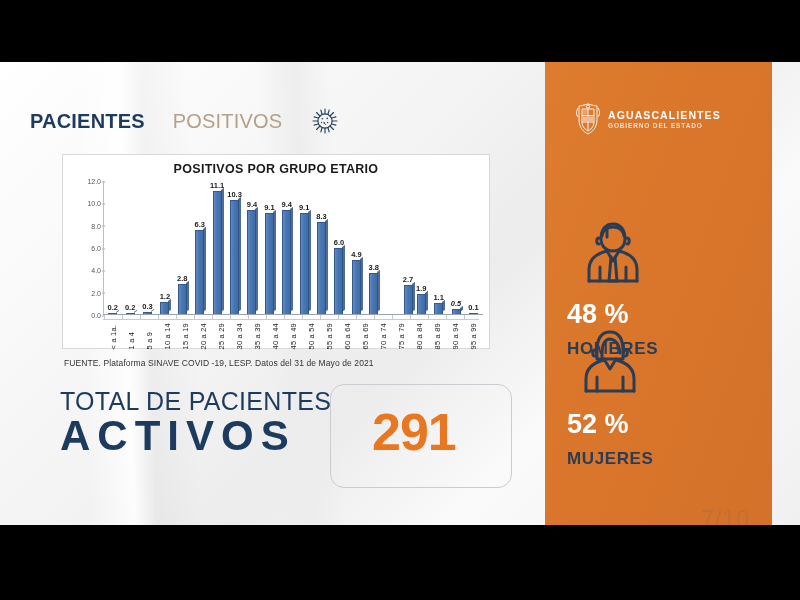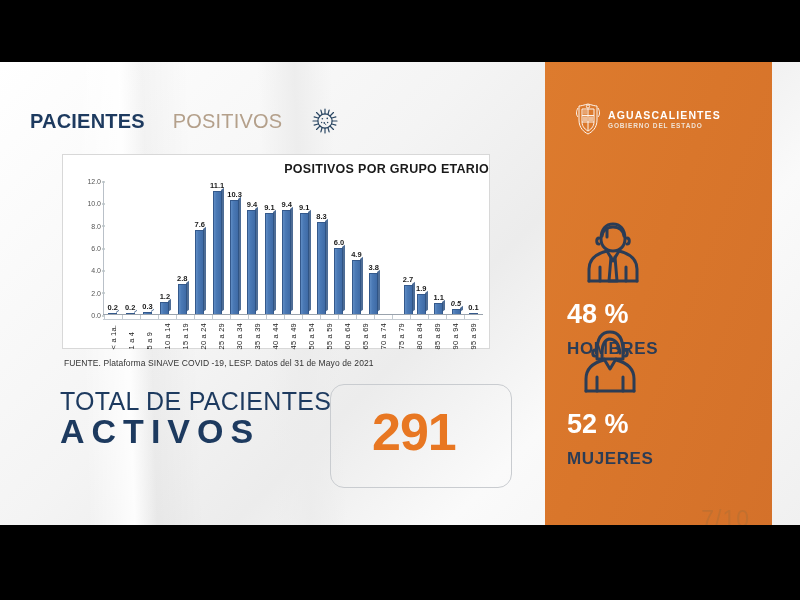--- a/index.html
+++ b/index.html
@@ -33,21 +33,21 @@
   .h-bold { font-size:20px; font-weight:bold; color:#1d3a5f; letter-spacing:.2px; }
   .h-light { font-size:20px; font-weight:normal; color:#b4a08b; letter-spacing:.2px; }
   .virus-ic { width:30px; height:30px; display:block; }
 
   
   .chart-card {
     position:absolute; left:62px; top:92px; width:428px; height:195px;
     background:#fff; border:1px solid #d8d8d8; z-index:3;
   }
   .chart-title {
-    text-align:right; font-size:12.5px; font-weight:bold; color:#1a1a1a;
+    text-align:center; font-size:12.5px; font-weight:bold; color:#1a1a1a;
     letter-spacing:.3px; padding-top:7px;
   }
   .plot { position:absolute; left:0; top:26px; width:428px; height:169px; }
   .yaxis { position:absolute; left:8px; top:0; width:30px; height:134px; }
   .ytick {
     position:absolute; right:0; font-size:7px; color:#555;
     transform:translateY(-50%); white-space:nowrap;
   }
   .ytick::after{ content:""; position:absolute; right:-4px; top:50%; width:3px; height:1px; background:#9aa; }
   .axisline { position:absolute; left:40px; top:0; width:1px; height:134px; background:#b9c0c8; }
@@ -79,21 +79,21 @@
     letter-spacing:.1px;
   }
 
   
   .total-box {
     position:absolute; left:330px; top:322px; width:182px; height:104px;
     border:1.5px solid #c9ccd0; border-radius:14px; z-index:2; background:transparent;
   }
   .total-text { position:absolute; left:60px; top:326px; z-index:3; }
   .t-line1 { font-size:25px; font-weight:normal; color:#1d3a5f; letter-spacing:.3px; line-height:1.05; }
-  .t-line2 { font-size:34px; font-weight:bold; color:#1d3a5f; letter-spacing:7px; line-height:1.05; }
+  .t-line2 { font-size:42px; font-weight:bold; color:#1d3a5f; letter-spacing:7px; line-height:1.05; }
   .total-num {
     position:absolute; left:372px; top:340px; font-size:52px; font-weight:bold;
     color:#e87722; z-index:4; letter-spacing:-1px;
   }
 
   
   .orange {
     position:absolute; left:545px; top:0; width:227px; height:481px;
     background:linear-gradient(110deg,#dd7b2e 0%,#d9762b 45%,#d4712a 100%); z-index:5;
   }
@@ -189,21 +189,21 @@
                 <div class="blab">1.2</div>
               </div>
             </div>
             <div class="bcell">
               <div class="bar" style="height: 31.2667px;">
                 <div class="blab">2.8</div>
               </div>
             </div>
             <div class="bcell">
               <div class="bar" style="height: 84.8667px;">
-                <div class="blab">7.6</div>
+                <div class="blab">6.3</div>
               </div>
             </div>
             <div class="bcell">
               <div class="bar" style="height: 123.95px;">
                 <div class="blab">11.1</div>
               </div>
             </div>
             <div class="bcell">
               <div class="bar" style="height: 115.017px;">
                 <div class="blab">10.3</div>

